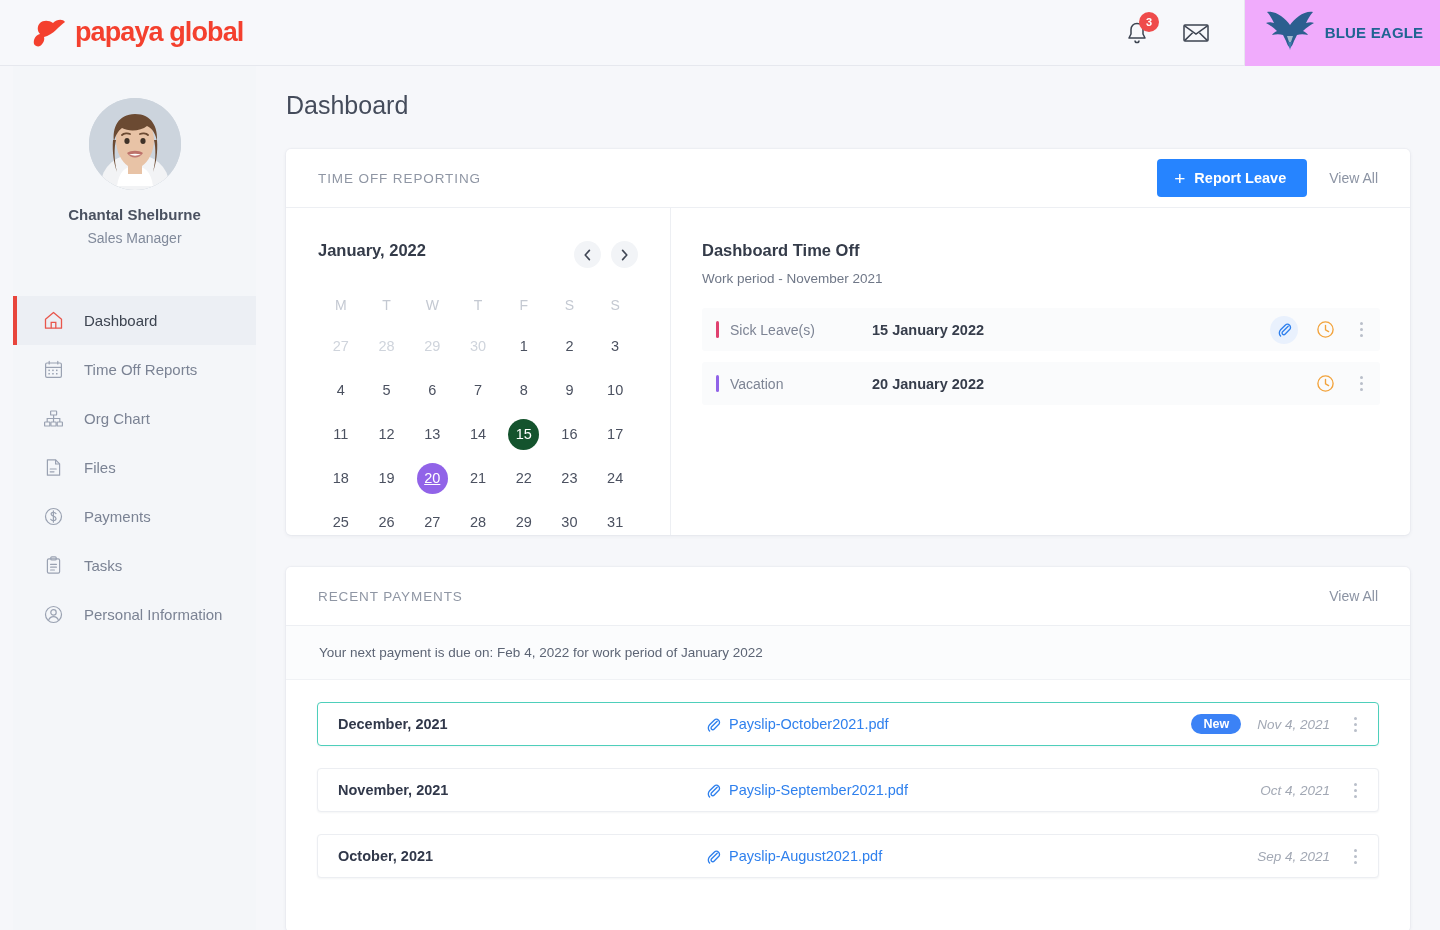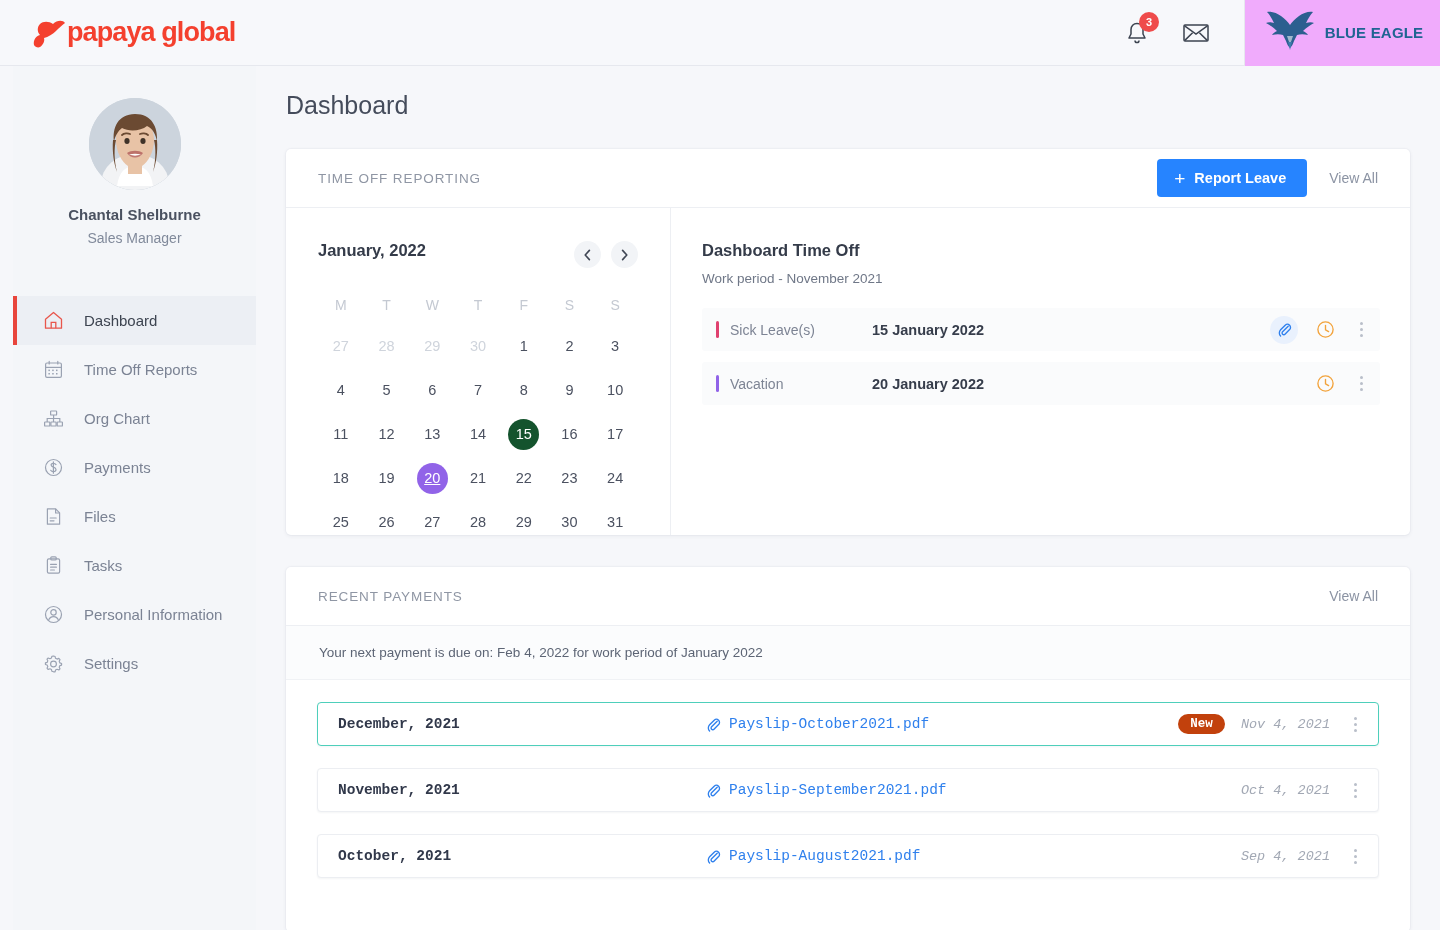--- a/index.html
+++ b/index.html
@@ -10,21 +10,21 @@
     overflow: hidden;
   }
 
   
   .topbar {
     position: absolute; top: 0; left: 0; width: 1440px; height: 66px;
     background: #f7f8fb;
     border-bottom: 1px solid #e6e8ee;
     display: flex; align-items: center;
   }
-  .brand { display: flex; align-items: flex-end; margin-left: 32px; gap: 1px; }
+  .brand { display: flex; align-items: flex-start; margin-left: 32px; gap: 9px; }
   .brand-mark { width: 34px; height: 30px; }
   .brand-text {
     font-size: 27px; font-weight: bold; color: #f4402e;
     letter-spacing: -0.9px;
   }
   .topbar-right {
     margin-left: auto; display: flex; align-items: center; height: 66px;
   }
   .bell-wrap { position: relative; width: 30px; height: 30px; margin-right: 30px;
      display:flex; align-items:center; justify-content:center; cursor: pointer; }
@@ -172,21 +172,21 @@
   }
   .kebab i { width: 3px; height: 3px; border-radius: 50%; background: #b9bfca; display: block; }
 
   
   .card-payments { margin-top: 32px; padding-bottom: 32px; }
   .pay-note {
     height: 54px; display: flex; align-items: center; padding: 0 33px;
     font-size: 13.5px; color: #5d6575; background: #fbfcfd;
     border-bottom: 1px solid #f0f2f5;
   }
-  .pay-rows { padding: 22px 31px 0 31px; font-family: Liberation Mono, monospace; }
+  .pay-rows { padding: 22px 31px 0 31px; }
   .pay-row {
     height: 44px; display: flex; align-items: center;
     background: #fff; border: 1px solid #eceef2; border-radius: 4px;
     margin-bottom: 22px; padding: 0 14px 0 20px;
     box-shadow: 0 1px 2px rgba(40,50,80,.05);
   }
   .pay-row.is-new { border: 1px solid #4ecfbb; }
   .pay-period { font-size: 14.5px; font-weight: bold; color: #31384a; width: 368px; }
   .pay-file { display: flex; align-items: center; gap: 8px; cursor: pointer; }
   .pay-file-name { font-size: 14.5px; color: #2f80ed; }
@@ -308,39 +308,39 @@
           <rect x="14.2" y="14" width="5.2" height="4" rx="0.6" fill="none" stroke="#9aa2b2" stroke-width="1.2"></rect>
           <path d="M10.6 7 V10.5 M4.2 14 V10.5 H16.8 V14 M10.5 10.5 V14" fill="none" stroke="#9aa2b2" stroke-width="1.2"></path>
         </svg>
       </span>
       <span class="nav-label">Org Chart</span>
     </div>
 
     <div class="nav-item">
       <span class="ico">
         <svg width="21" height="21" viewBox="0 0 21 21">
+          <path d="M4.4 2.8 H12.6 L16.6 6.9 V18.2 H4.4 Z" fill="none" stroke="#9aa2b2" stroke-width="1.2" stroke-linejoin="round"></path>
+          <path d="M12.6 2.8 V7 H16.6" fill="none" stroke="#9aa2b2" stroke-width="1.2"></path>
+          <path d="M7.2 12 H13.2 M7.2 14.8 H11" stroke="#9aa2b2" stroke-width="1.2" stroke-linecap="round"></path>
+        </svg>
+      </span>
+      <span class="nav-label">Files</span>
+    </div>
+
+    <div class="nav-item">
+      <span class="ico">
+        <svg width="21" height="21" viewBox="0 0 21 21">
           <circle cx="10.5" cy="10.5" r="8" fill="none" stroke="#9aa2b2" stroke-width="1.2"></circle>
           <path d="M13 7.6 C12.3 6.6 11.4 6.3 10.4 6.3 C9 6.3 8.1 7 8.1 8.1
                    C8.1 10.6 13 9.6 13 12.5 C13 13.8 11.9 14.6 10.4 14.6
                    C9.2 14.6 8.2 14.2 7.7 13.3" fill="none" stroke="#9aa2b2" stroke-width="1.2" stroke-linecap="round"></path>
           <path d="M10.4 4.8 V16.2" stroke="#9aa2b2" stroke-width="1.2" stroke-linecap="round"></path>
         </svg>
       </span>
       <span class="nav-label">Payments</span>
-    </div>
-
-    <div class="nav-item">
-      <span class="ico">
-        <svg width="21" height="21" viewBox="0 0 21 21">
-          <path d="M4.4 2.8 H12.6 L16.6 6.9 V18.2 H4.4 Z" fill="none" stroke="#9aa2b2" stroke-width="1.2" stroke-linejoin="round"></path>
-          <path d="M12.6 2.8 V7 H16.6" fill="none" stroke="#9aa2b2" stroke-width="1.2"></path>
-          <path d="M7.2 12 H13.2 M7.2 14.8 H11" stroke="#9aa2b2" stroke-width="1.2" stroke-linecap="round"></path>
-        </svg>
-      </span>
-      <span class="nav-label">Files</span>
     </div>
 
     <div class="nav-item">
       <span class="ico">
         <svg width="21" height="21" viewBox="0 0 21 21">
           <rect x="4.4" y="3.8" width="12.2" height="14.4" rx="1.4" fill="none" stroke="#9aa2b2" stroke-width="1.2"></rect>
           <rect x="7.8" y="1.8" width="5.4" height="3.2" rx="1" fill="none" stroke="#9aa2b2" stroke-width="1.2"></rect>
           <path d="M7.6 9.4 H13.4 M7.6 12.2 H13.4 M7.6 15 H11.4" stroke="#9aa2b2" stroke-width="1.2" stroke-linecap="round"></path>
         </svg>
       </span>
@@ -351,33 +351,20 @@
       <span class="ico">
         <svg width="21" height="21" viewBox="0 0 21 21">
           <circle cx="10.5" cy="10.5" r="8" fill="none" stroke="#9aa2b2" stroke-width="1.2"></circle>
           <circle cx="10.5" cy="8.4" r="2.7" fill="none" stroke="#9aa2b2" stroke-width="1.2"></circle>
           <path d="M5.4 16.6 C6.3 13.9 8.2 12.6 10.5 12.6 C12.8 12.6 14.7 13.9 15.6 16.6" fill="none" stroke="#9aa2b2" stroke-width="1.2"></path>
         </svg>
       </span>
       <span class="nav-label">Personal Information</span>
     </div>
 
-    <div class="nav-item">
-      <span class="ico">
-        <svg width="21" height="21" viewBox="0 0 21 21">
-          <path d="M10.5 3 L12.1 3.5 L12.5 5.3 L14.1 6.1 L15.8 5.4 L17 6.7 L16.2 8.3
-                   L16.9 9.9 L18.6 10.5 L18.6 12.1 L16.9 12.6 L16.2 14.2 L17 15.8
-                   L15.8 17 L14.1 16.3 L12.5 17.1 L12.1 18.8 L10.5 18.8 L8.9 18.3
-                   L8.5 16.6 L6.9 15.8 L5.2 16.5 L4 15.2 L4.8 13.6 L4.1 12 L2.4 11.5
-                   L2.4 9.9 L4.1 9.4 L4.8 7.8 L4 6.2 L5.2 5 L6.9 5.7 L8.5 4.9 L8.9 3.2 Z" fill="none" stroke="#9aa2b2" stroke-width="1.15" stroke-linejoin="round"></path>
-          <circle cx="10.5" cy="11" r="2.9" fill="none" stroke="#9aa2b2" stroke-width="1.15"></circle>
-        </svg>
-      </span>
-      <span class="nav-label">Settings</span>
-    </div>
 
   </nav>
 </div>
 
 <div class="main">
 
   <h1 class="page-title">Dashboard</h1>
 
   <section class="card card-timeoff">
     <div class="card-head">
@@ -586,21 +573,21 @@
     <div class="pay-rows" id="pay-rows">
         <div class="pay-row is-new">
           <span class="pay-period">December, 2021</span>
           <span class="pay-file">
             <svg width="15" height="15" viewBox="0 0 15 15">
               <path d="M11.2 4.2 L5.6 9.8 C4.9 10.5 4.9 11.6 5.6 12.2 C6.3 12.9 7.4 12.9 8 12.2 L12.6 7.6 C13.8 6.4 13.8 4.4 12.6 3.2 C11.4 2 9.4 2 8.2 3.2 L3.6 7.8 C1.9 9.5 1.9 12.3 3.6 14" fill="none" stroke="#2f80ed" stroke-width="1.35" stroke-linecap="round"></path>
             </svg>
             <span class="pay-file-name">Payslip-October2021.pdf</span>
           </span>
           <div class="pay-right">
-            <span class="new-badge" style="background: #c2410c;">New</span>
+            <span class="new-badge" style="background: #3b82f6;">New</span>
             <span class="pay-date">Nov 4, 2021</span>
             <div class="kebab">
               <i></i>
               <i></i>
               <i></i>
             </div>
           </div>
         </div>
         <div class="pay-row">
           <span class="pay-period">November, 2021</span>

